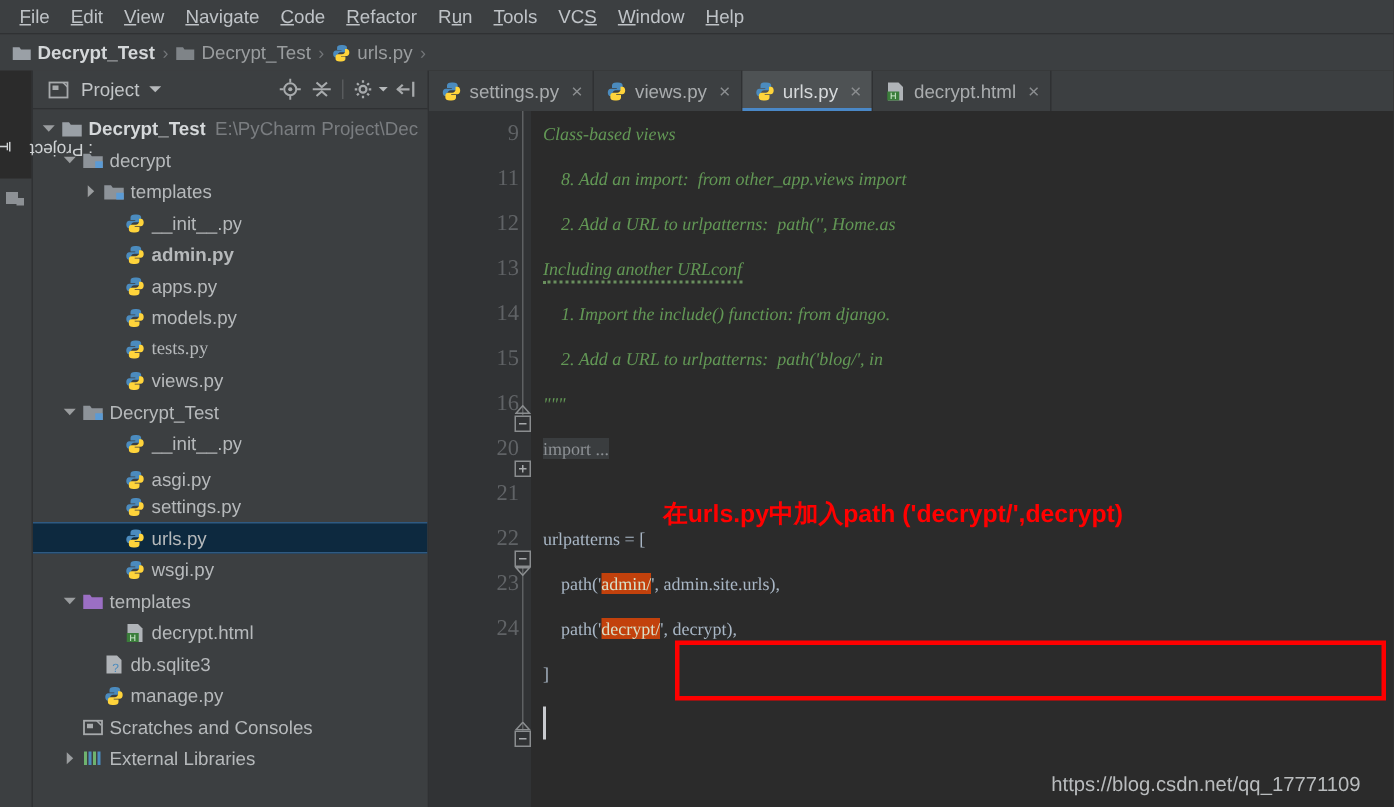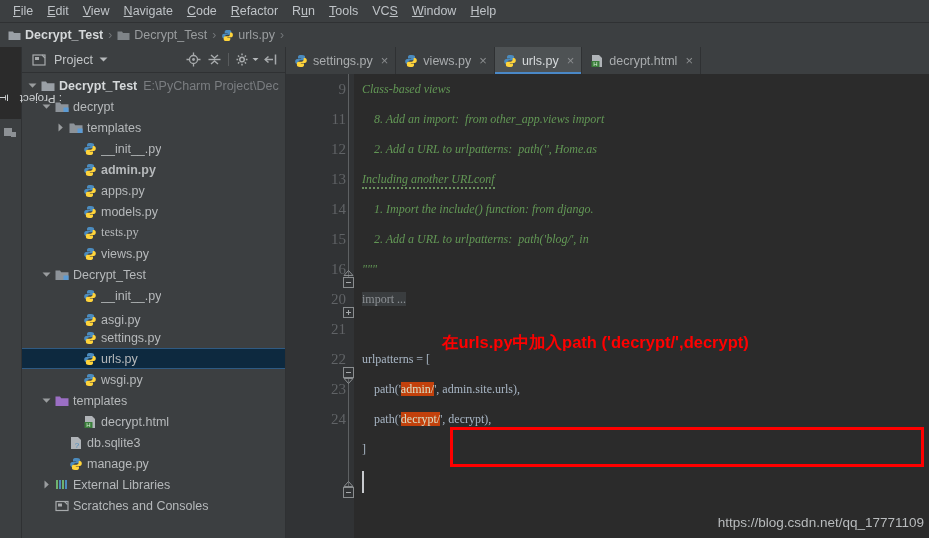--- a/index.html
+++ b/index.html
@@ -693,45 +693,45 @@
             <span class="arrow"></span>
             <span class="nicon" style="display: flex; align-items: center; justify-content: center;">
               <svg width="14" height="14" viewBox="0 0 14 14">
                 <path d="M7 1c-2 0-3 .6-3 2v1.6h3.2v.5H3.2C2 5.1 1.2 6 1.2 7.6s.7 2.5 2 2.5h1.1V8.4c0-1.2 1-2.2 2.2-2.2h2.8c1 0 1.8-.8 1.8-1.8V3c0-1.3-1-2-3.1-2z" fill="#4b8bbe"></path>
                 <path d="M7 13c2 0 3-.6 3-2v-1.6H6.8v-.5h4c1.2 0 2-1 2-2.5s-.7-2.5-2-2.5H9.7v1.7c0 1.2-1 2.2-2.2 2.2H4.7c-1 0-1.8.8-1.8 1.8V11c0 1.3 1 2 3.1 2z" fill="#ffd43b"></path>
               </svg>
             </span>
             <span class="nlabel">manage.py</span>
           </div>
           <div class="node" style="padding-left: 18px;">
+            <span class="arrow"></span>
+            <span class="nicon" style="display: flex; align-items: center; justify-content: center;">
+              <svg width="14" height="12" viewBox="0 0 14 12">
+                <rect x="1" y="1.5" width="12" height="9" fill="none" stroke="#a7aaac" stroke-width="1.2"></rect>
+                <rect x="3" y="3.5" width="4" height="3" fill="#a7aaac"></rect>
+                <path d="M9.5 1.5 L12.5 4.5" stroke="#a7aaac" stroke-width="1.1"></path>
+              </svg>
+            </span>
+            <span class="nlabel">Scratches and Consoles</span>
+          </div>
+          <div class="node" style="padding-left: 18px;">
             <span class="arrow">
               <svg width="7" height="9" viewBox="0 0 7 9">
                 <path d="M1.5 0.5 L5.8 4.5 L1.5 8.5 Z" fill="#9a9d9f"></path>
               </svg>
             </span>
             <span class="nicon" style="display: flex; align-items: center; justify-content: center;">
               <svg width="14" height="13" viewBox="0 0 14 13">
                 <rect x="1" y="2" width="2" height="9" fill="#6fb36f"></rect>
                 <rect x="4" y="2" width="2" height="9" fill="#4b8bbe"></rect>
                 <rect x="7" y="2" width="2" height="9" fill="#6fb36f"></rect>
                 <rect x="10" y="2" width="2" height="9" fill="#4b8bbe"></rect>
               </svg>
             </span>
             <span class="nlabel">External Libraries</span>
-          </div>
-          <div class="node" style="padding-left: 18px;">
-            <span class="arrow"></span>
-            <span class="nicon" style="display: flex; align-items: center; justify-content: center;">
-              <svg width="14" height="12" viewBox="0 0 14 12">
-                <rect x="1" y="1.5" width="12" height="9" fill="none" stroke="#a7aaac" stroke-width="1.2"></rect>
-                <rect x="3" y="3.5" width="4" height="3" fill="#a7aaac"></rect>
-                <path d="M9.5 1.5 L12.5 4.5" stroke="#a7aaac" stroke-width="1.1"></path>
-              </svg>
-            </span>
-            <span class="nlabel">Scratches and Consoles</span>
           </div>
         </div>
     </div>
 
     <div class="editor-col">
 
       <div class="tabbar" id="tabbar">
           <div class="etab">
             <span style="display: flex; align-items: center; justify-content: center;">
               <svg width="14" height="14" viewBox="0 0 14 14">
@@ -837,18 +837,18 @@
           <div class="cline"><span class="punct">    path('</span><span class="hl-str">decrypt/</span><span class="punct">', </span><span class="var">decrypt</span><span class="punct">),</span></div>
           <div class="cline"><span class="punct">]</span></div>
           <div class="cline"></div>
 
           <div class="caret" style="left:8px; top:397px; height:22px;"></div>
 
           <div class="annotation" style="left:88px; top:258px;">在urls.py中加入path ('decrypt/',decrypt)</div>
 
           <div class="redbox" style="left:96px; top:353px; width:474px; height:40px;"></div>
 
-          <div class="watermark" style="right:5px; bottom:8px;">https://blog.csdn.net/qq_17771109</div>
+          <div class="watermark" style="right:22px; bottom:8px;">https://blog.csdn.net/qq_17771109</div>
         </div>
       </div>
     </div>
   </div>
 </div>
 
 </body></html>

